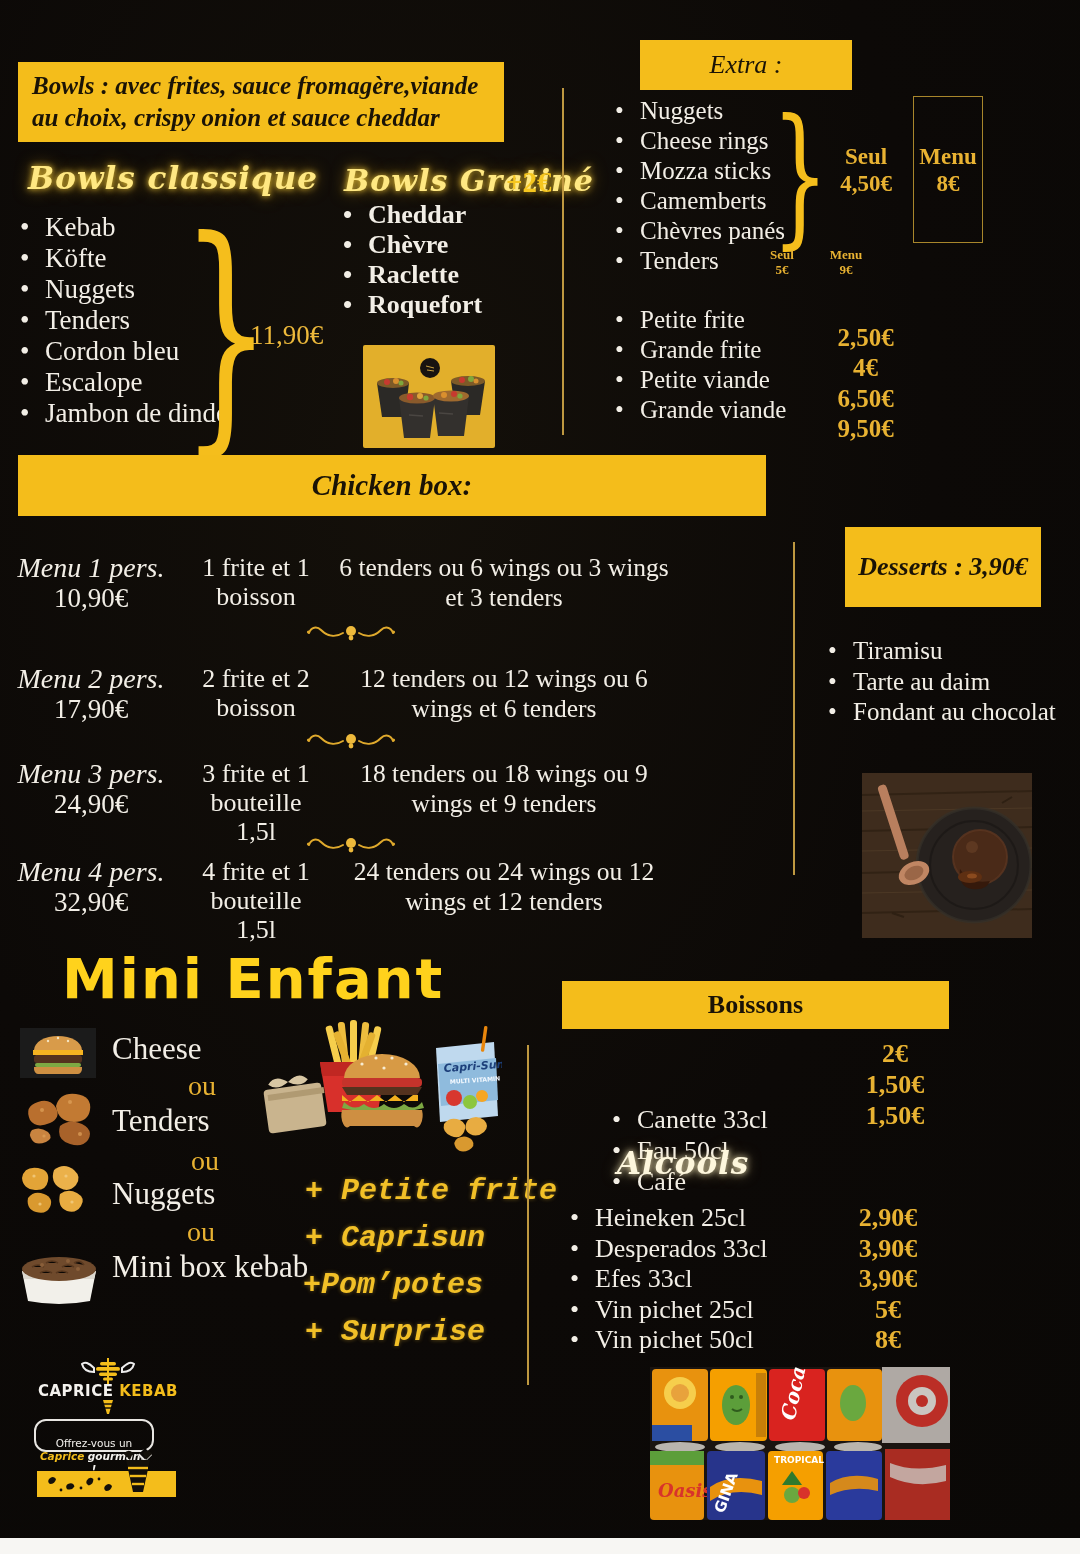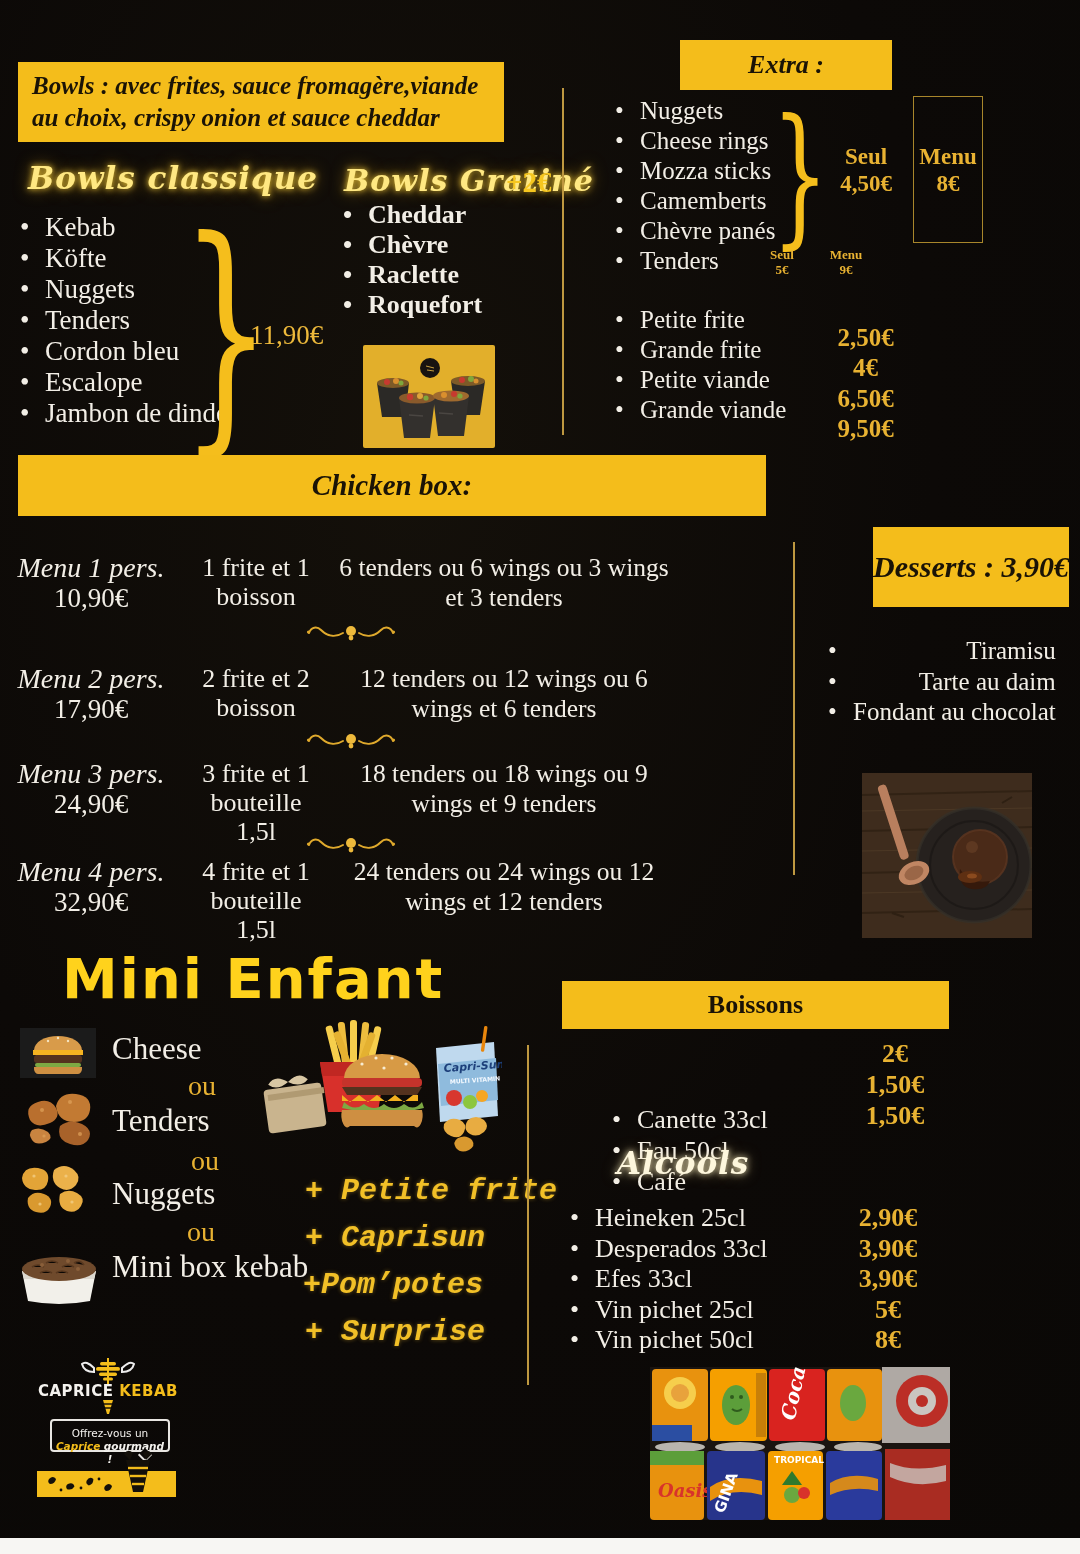--- a/index.html
+++ b/index.html
@@ -27,21 +27,21 @@
   .classique-list { left:18px; top:212px; font-size:27px; line-height:31px; }
   .brace-classique { left:198px; top:213px; width:56px; height:240px; }
   .brace-classique::before { content:"}"; font-size:230px; line-height:230px; transform:scale(0.62,1.08); }
   .classique-price { left:250px; top:320px; font-size:27px; color:#EDB93B; }
   .gratine-title { left:344px; top:163px; font-size:30px; }
   .gratine-surcharge { left:506px; top:166px; font-size:29px; font-weight:bold; color:#F6C61F; }
   .gratine-list { left:341px; top:200px; font-size:26px; line-height:30px; font-weight:bold; }
 
   
   #div-extra { left:562px; top:88px; height:347px; }
-  .extra-banner { left:640px; top:40px; width:212px; height:50px; font-size:26px; font-weight:bold; font-style:italic;margin-left:40px; }
+  .extra-banner { left:640px; top:40px; width:212px; height:50px; font-size:26px; font-weight:normal; font-style:italic; }
   .extra-list { left:613px; top:96px; font-size:25px; line-height:30px; }
   .brace-extra { left:781px; top:97px; width:38px; height:152px; }
   .brace-extra::before { content:"}"; font-size:145px; line-height:145px; transform:scale(0.62,1.05); }
   .extra-seul { left:830px; top:143px; width:72px; text-align:center; font-weight:bold; font-size:23px; line-height:27px; color:#E8B232; }
   .extra-menu-box { left:913px; top:96px; width:70px; height:147px; border:1px solid #A8862B;
                     display:flex; flex-direction:column; align-items:center; justify-content:center;
                     font-weight:bold; font-size:23px; line-height:27px; color:#E8B232; }
   .t-mini { width:44px; text-align:center; font-weight:bold; font-size:13px; line-height:15px; color:#E8B232; }
   .t-seul { left:760px; top:247px; } .t-menu { left:824px; top:247px; }
   .sides-list { left:613px; top:305px; font-size:25px; line-height:30px; }
@@ -54,22 +54,22 @@
   .cb-row .c1 { position:absolute; left:14px; width:154px; text-align:center; }
   .cb-name { font-style:italic; font-size:28px; line-height:30px; color:#F2EEE6; }
   .cb-price { font-size:27px; line-height:30px; color:#F2EEE6; }
   .cb-row .c2 { position:absolute; left:190px; width:132px; text-align:center; font-size:26px; line-height:29px; color:#F2EEE6; }
   .cb-row .c3 { position:absolute; left:328px; width:352px; text-align:center; font-size:25.5px; line-height:30px; color:#F2EEE6; }
   .ornament { left:305px; width:92px; height:24px; }
   .orn1 { top:620px; } .orn2 { top:728px; } .orn3 { top:832px; }
 
   
   #div-desserts { left:793px; top:542px; height:333px; }
-  .desserts-banner { left:845px; top:527px; width:196px; height:80px; font-size:30px; font-weight:bold; font-style:italic;margin-left:28px; }
-  .desserts-list { left:826px; top:636px; font-size:25px; line-height:30.5px;text-align:right; }
+  .desserts-banner { left:845px; top:527px; width:196px; height:80px; font-size:26px; font-weight:bold; font-style:italic; }
+  .desserts-list { left:826px; top:636px; font-size:25px; line-height:30.5px; }
   .dessert-photo { left:862px; top:773px; }
 
   
   .enfant-title { left:62px; top:946px; font-family:"DejaVu Sans", sans-serif; font-weight:bold;
                   font-size:56px; color:#FFD21C; letter-spacing:2px; }
   .opt { color:#F2EEE6; font-size:31px; }
   .ou { color:#E8B232; font-size:28px; }
   .opt-cheese { left:112px; top:1031px; } .ou1 { left:188px; top:1070px; }
   .opt-tenders { left:112px; top:1103px; } .ou2 { left:191px; top:1145px; }
   .opt-nuggets { left:112px; top:1176px; } .ou3 { left:187px; top:1216px; }
@@ -89,22 +89,22 @@
   .alcools-title { left:617px; top:1145px; font-size:31px; }
   .a-list { left:568px; top:1203px; font-size:26px; line-height:30.5px; }
   .a-prices { left:838px; top:1203px; width:100px; font-size:26px; line-height:30.5px; }
 
   
   .logo-icon { left:80px; top:1358px; }
   .logo-name { left:30px; top:1382px; width:156px; text-align:center; font-family:"DejaVu Sans", sans-serif;
                font-weight:bold; font-size:15px; letter-spacing:.5px; }
   .logo-name .lw { color:#F4F2EE; } .logo-name .ly { color:#F4BD1B; }
   .logo-skewer { left:99px; top:1398px; }
-  .bubble { left:50px; top:1419px; width:120px; height:33px; border:2px solid #E8E6E2; border-radius:4px;
-            text-align:center; font-family:"DejaVu Sans", sans-serif; color:#F4F2EE; font-size:10.5px; line-height:13px; padding-top:6px; }
+  .bubble { left:34px; top:1419px; width:120px; height:33px; border:2px solid #E8E6E2; border-radius:12px;
+            text-align:center; font-family:"DejaVu Sans", sans-serif; color:#F4F2EE; font-size:10.5px; line-height:13px; padding-top:16px; }
   .bubble .by { color:#F4BD1B; font-style:italic; font-weight:bold; }
   .bubble .bw { font-style:italic; font-weight:bold; }
   .bubble-tail { left:140px; top:1450px; width:10px; height:10px; background:#0c0907; border-right:2px solid #E8E6E2;
                  border-bottom:2px solid #E8E6E2; transform:rotate(45deg); }
   .logo-band { left:37px; top:1471px; }
   .doner-mascot { left:116px; top:1448px; }
 
   .drinks-photo { left:650px; top:1367px; }
   .bottom-strip { left:0; top:1538px; width:1080px; height:16px; background:#F7F6F3; }
 </style>
@@ -171,21 +171,21 @@
 
   <div class="abs v-line" id="div-extra"></div>
 
   <div class="abs extra-banner banner">Extra :</div>
 
   <div class="abs extra-list list">
     <div class="item">Nuggets</div>
     <div class="item">Cheese rings</div>
     <div class="item">Mozza sticks</div>
     <div class="item">Camemberts</div>
-    <div class="item">Chèvre panés</div>
+    <div class="item">Chèvres panés</div>
     <div class="item">Tenders</div>
   </div>
 
   <div class="abs brace brace-extra"></div>
 
   <div class="abs extra-seul">
     <div>Seul</div>
     <div>4,50€</div>
   </div>
 

